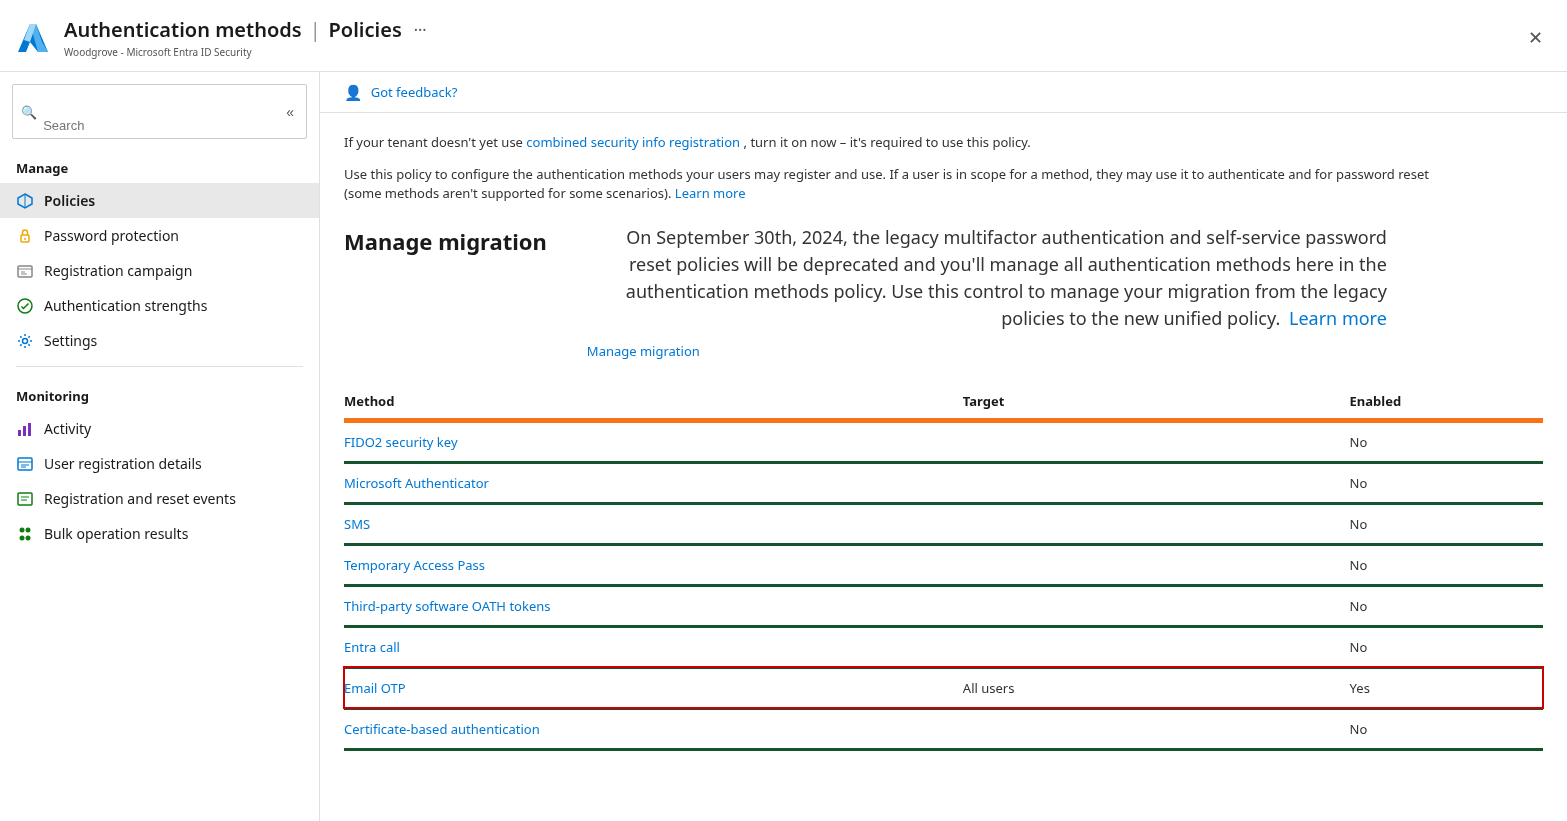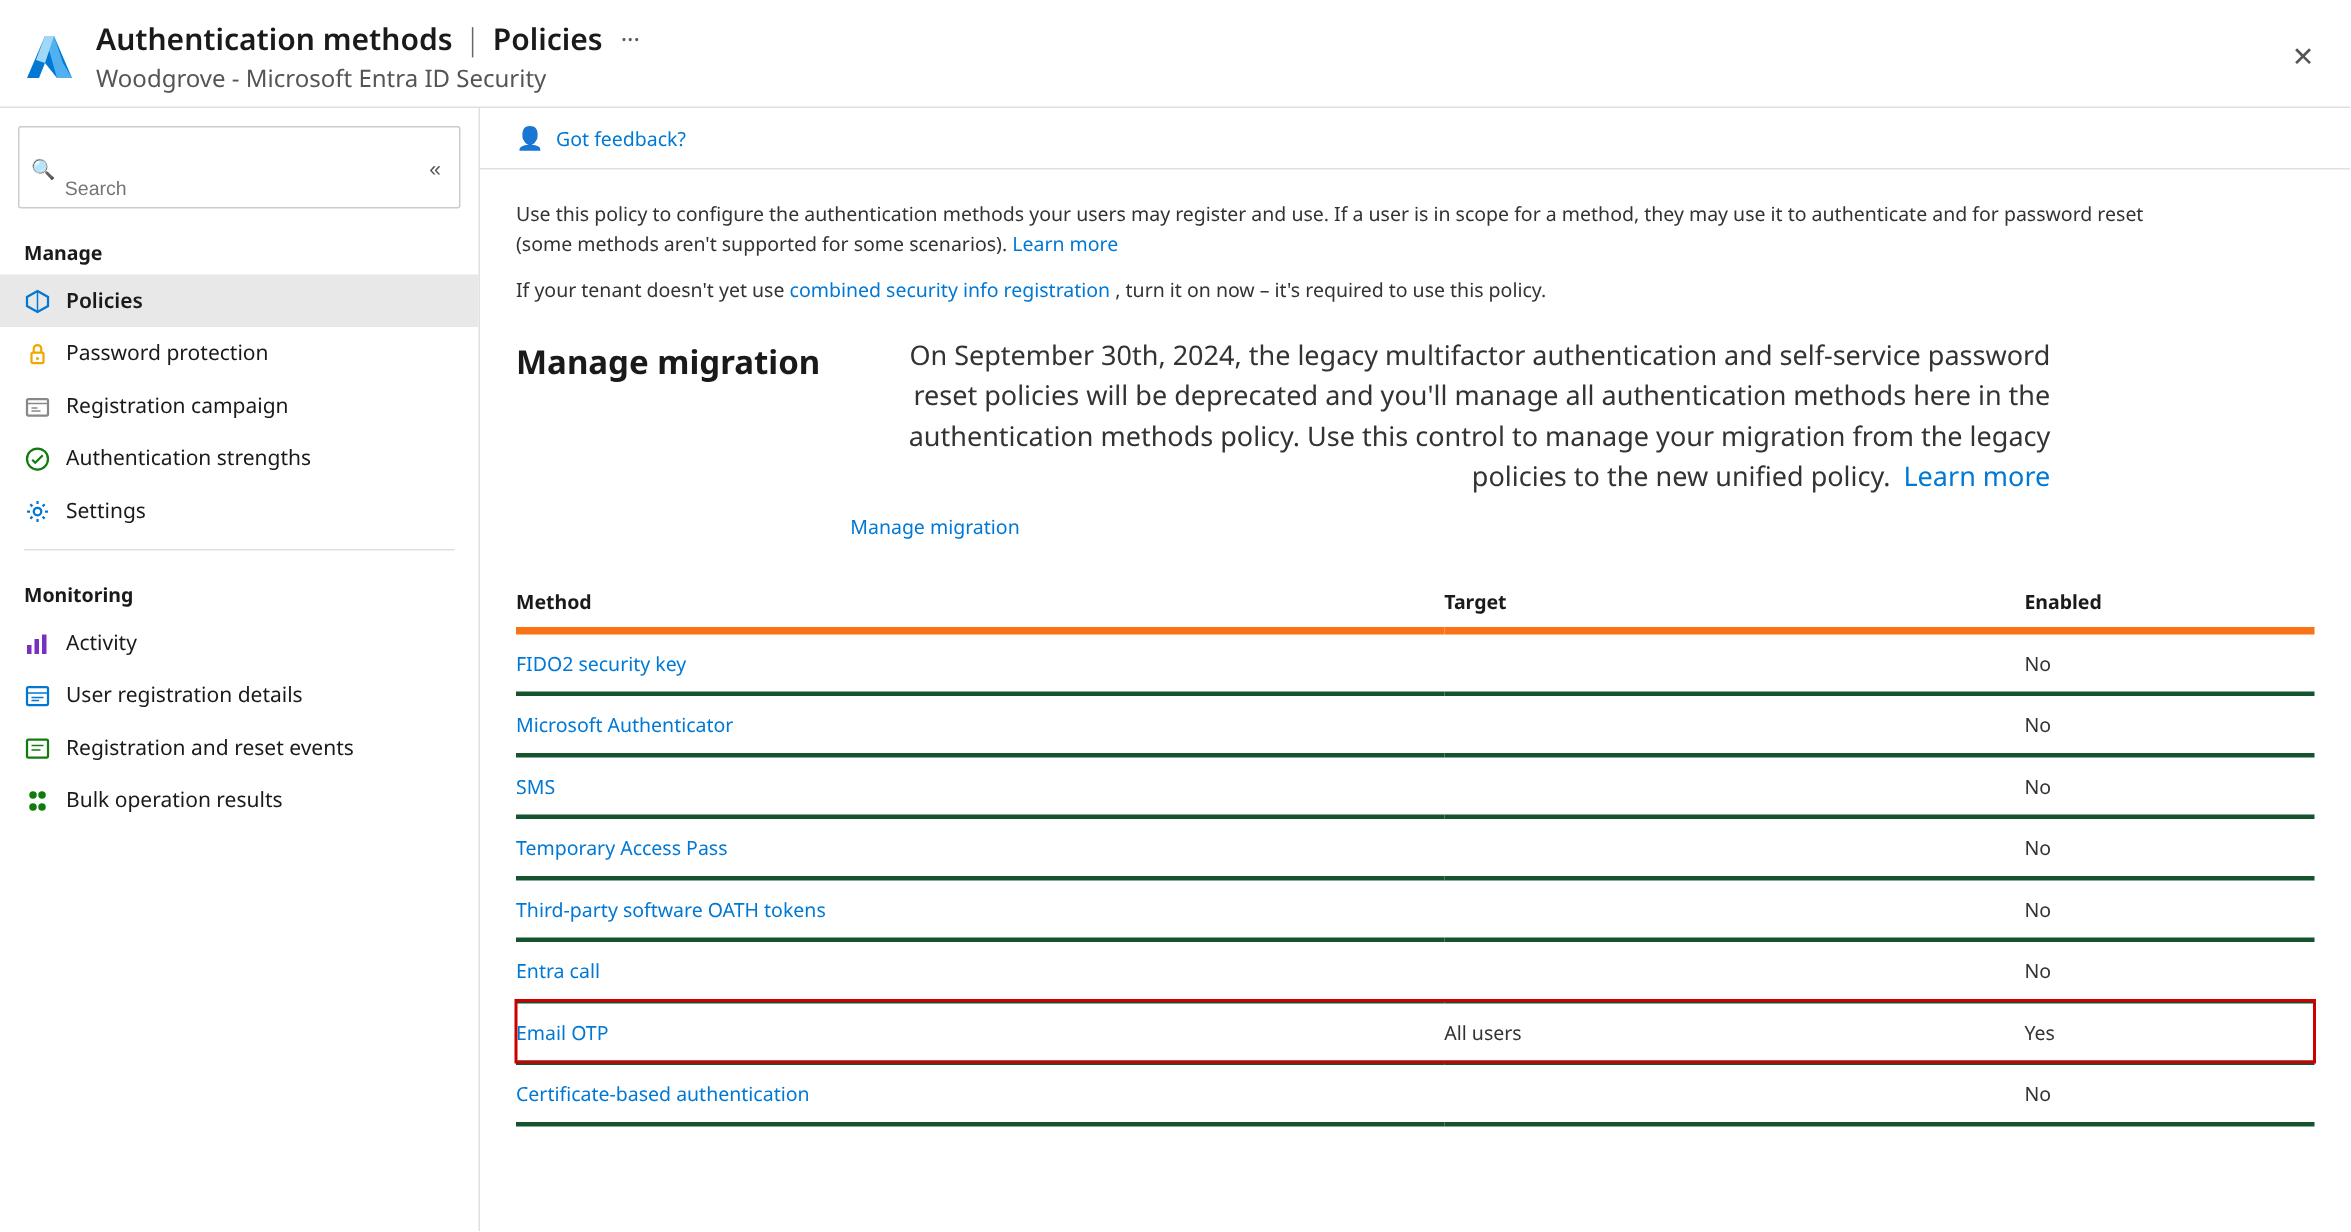--- a/index.html
+++ b/index.html
@@ -66,21 +66,21 @@
       border-bottom: 1px solid #e0e0e0;
       font-size: 13px; color: #0078d4;
       cursor: pointer;
     }
 
     .content-area { padding: 20px 24px; }
 
     .description-text { font-size: 13px; color: #333; line-height: 1.5; margin-bottom: 12px; max-width: 1100px; }
     .description-text a, .link { color: #0078d4; text-decoration: none; cursor: pointer; }
 
-    .migration-section { display: flex; align-items: flex-start; gap: 20px; margin: 20px 0 24px 0; }
+    .migration-section { display: flex; align-items: flex-start; gap: 40px; margin: 20px 0 24px 0; }
     .migration-desc { font-size: 18px; color: #333; line-height: 1.5; max-width: 800px; text-align: right; }
     .migration-link { display: block; margin-top: 10px; color: #0078d4; text-decoration: none; cursor: pointer; font-size: 13px; }
 
     .methods-table { width: 100%; border-collapse: collapse; margin-top: 8px; }
     .methods-table th {
       text-align: left; font-weight: 700; font-size: 13px;
       padding: 8px 12px 8px 0;
       border-bottom: 5px solid #f97316;
       color: #1a1a1a;
     }
@@ -119,21 +119,21 @@
       <polygon points="14,4 20,4 26,22 32,32 22,32" fill="#50b0f0"></polygon>
       <polygon points="14,4 8,20 14,22 20,4" fill="#a0d8f8"></polygon>
     </svg>
     <div class="title-block">
       <div style="display:flex;align-items:center;gap:8px;">
         <span style="font-size:20px;font-weight:600;color:#1a1a1a;">Authentication methods</span>
         <span style="font-size:20px;font-weight:300;color:#666;">|</span>
         <span style="font-size:20px;font-weight:600;color:#1a1a1a;">Policies</span>
         <span style="font-size:16px;color:#555;cursor:pointer;margin-left:4px;">···</span>
       </div>
-      <div style="font-size:16px;color:#555;margin-top:2px;">Woodgrove - Microsoft Entra ID Security</div>
+      <div style="font-size:10px;color:#555;margin-top:2px;">Woodgrove - Microsoft Entra ID Security</div>
     </div>
   </div>
   <button class="top-bar-close">✕</button>
 </div>
 
 <div class="layout">
 
   <div class="sidebar">
 
     <div class="search-bar">
@@ -251,28 +251,28 @@
   <div class="main-content">
 
     <div class="feedback-bar">
       <span style="font-size:15px;">👤</span>
       <span>Got feedback?</span>
     </div>
 
     <div class="content-area">
 
       <p class="description-text">
-        <span>Use this policy to configure the authentication methods your users may register and use. If a user is in scope for a method, they may use it to authenticate and for password reset (some methods aren't supported for some scenarios).</span>
-        <a class="link">Learn more</a>
-      </p>
-
-      <p class="description-text">
         <span>If your tenant doesn't yet use</span>
         <a class="link">combined security info registration</a>
         <span>, turn it on now – it's required to use this policy.</span>
+      </p>
+
+      <p class="description-text">
+        <span>Use this policy to configure the authentication methods your users may register and use. If a user is in scope for a method, they may use it to authenticate and for password reset (some methods aren't supported for some scenarios).</span>
+        <a class="link">Learn more</a>
       </p>
 
       <div class="migration-section">
         <div style="font-size:22px;font-weight:700;color:#1a1a1a;white-space:nowrap;padding-top:2px;">Manage migration</div>
         <div>
           <p class="migration-desc">
             <span>On September 30th, 2024, the legacy multifactor authentication and self-service password reset policies will be deprecated and you'll manage all authentication methods here in the authentication methods policy. Use this control to manage your migration from the legacy policies to the new unified policy.</span>
             <a class="link" style="margin-left:4px;">Learn more</a>
           </p>
           <a class="migration-link">Manage migration</a>

